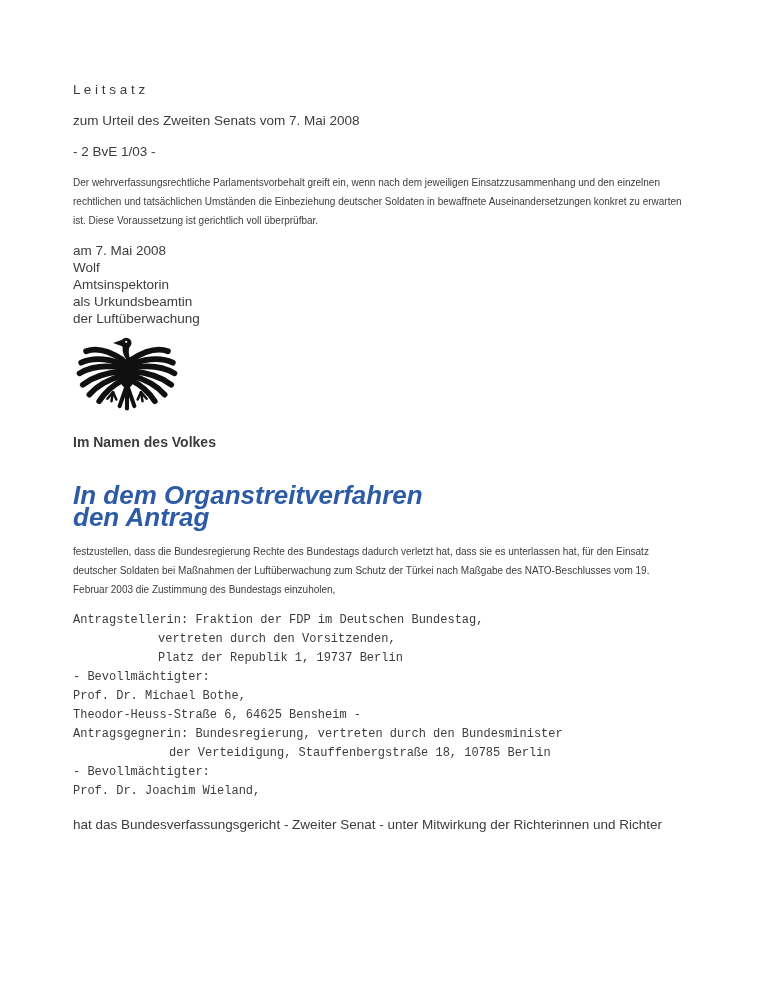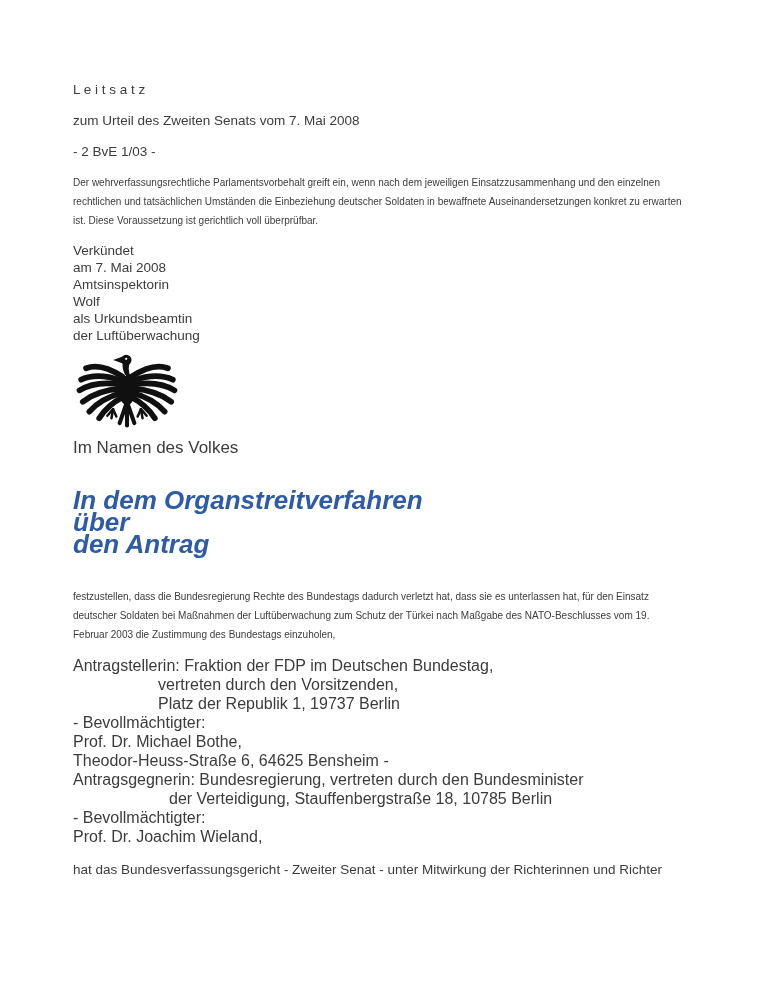--- a/index.html
+++ b/index.html
@@ -46,42 +46,43 @@
   .announcement .ann-line{
     line-height:17px;
   }
   .eagle{
     margin-top:2px;
     width:108px;
     height:92px;
   }
   .eagle svg{width:100%;height:100%;display:block;}
   .in-name{
-    margin-top:0;
-    font-size:17px;
+    margin-top:12px;
+    font-size:14px;
     line-height:19px;
-    font-weight:normal;
+    font-weight:bold;
   }
   .blue-heading{
     margin-top:32px;
     color:var(--heading-blue);
     font-weight:bold;
     font-size:26px;
     font-style:italic;
   }
   .blue-heading .bh-line{
     line-height:22px;
   }
   .motion{
-    margin-top:32px;
+    margin-top:14px;
     margin-bottom:0;
   }
   .parties{
     margin-top:12px;
-    font-size:16px;
+    font-size:12px;
+    font-family:Liberation Mono, monospace;
   }
   .party-line{
     line-height:19px;
     white-space:pre;
   }
   .indent-1{padding-left:85px;}
   .indent-2{padding-left:96px;}
   .closing{
     margin-top:14px;
     font-size:13.5px;
@@ -96,24 +97,23 @@
   <div class="leitsatz">L e i t s a t z</div>
 
   <div class="body-line">zum Urteil des Zweiten Senats vom 7. Mai 2008</div>
 
   <div class="body-line">- 2 BvE 1/03 -</div>
 
   <p class="paragraph">Der wehrverfassungsrechtliche Parlamentsvorbehalt greift ein, wenn nach dem jeweiligen Einsatzzusammenhang und den einzelnen rechtlichen und tatsächlichen Umständen die Einbeziehung deutscher Soldaten in bewaffnete Auseinandersetzungen konkret zu erwarten ist. Diese Voraussetzung ist gerichtlich voll überprüfbar.</p>
 
 
   <div class="announcement">
-    <div class="ann-line">Verkündet</div>
     <div class="ann-line">am 7. Mai 2008</div>
+    <div class="ann-line">Wolf</div>
     <div class="ann-line">Amtsinspektorin</div>
-    <div class="ann-line">Wolf</div>
     <div class="ann-line">als Urkundsbeamtin</div>
     <div class="ann-line">der Luftüberwachung</div>
   </div>
 
   <div class="eagle">
     <svg viewBox="0 0 132 100" xmlns="http://www.w3.org/2000/svg">
 
       <g fill="none" stroke="var(--eagle,#101010)" stroke-width="7" stroke-linecap="round">
         <path d="M60 31 Q 34 14 16 21"></path>
         <path d="M58 36 Q 30 26 10 35"></path>
@@ -159,21 +159,20 @@
         <path d="M83 71 l 2 11"></path>
         <path d="M83 71 l -4 9"></path>
       </g>
     </svg>
   </div>
 
   <div class="in-name">Im Namen des Volkes</div>
 
   <div class="blue-heading">
     <div class="bh-line">In dem Organstreitverfahren</div>
-    <div class="bh-line">über</div>
     <div class="bh-line">den Antrag</div>
   </div>
 
   <p class="paragraph motion">festzustellen, dass die Bundesregierung Rechte des Bundestags dadurch verletzt hat, dass sie es unterlassen hat, für den Einsatz deutscher Soldaten bei Maßnahmen der Luftüberwachung zum Schutz der Türkei nach Maßgabe des NATO-Beschlusses vom 19. Februar 2003 die Zustimmung des Bundestags einzuholen,</p>
 
   <div class="parties">
     <div class="party-line">Antragstellerin: Fraktion der FDP im Deutschen Bundestag,</div>
     <div class="party-line indent-1">vertreten durch den Vorsitzenden,</div>
     <div class="party-line indent-1">Platz der Republik 1, 19737 Berlin</div>
     <div class="party-line">- Bevollmächtigter:</div>

